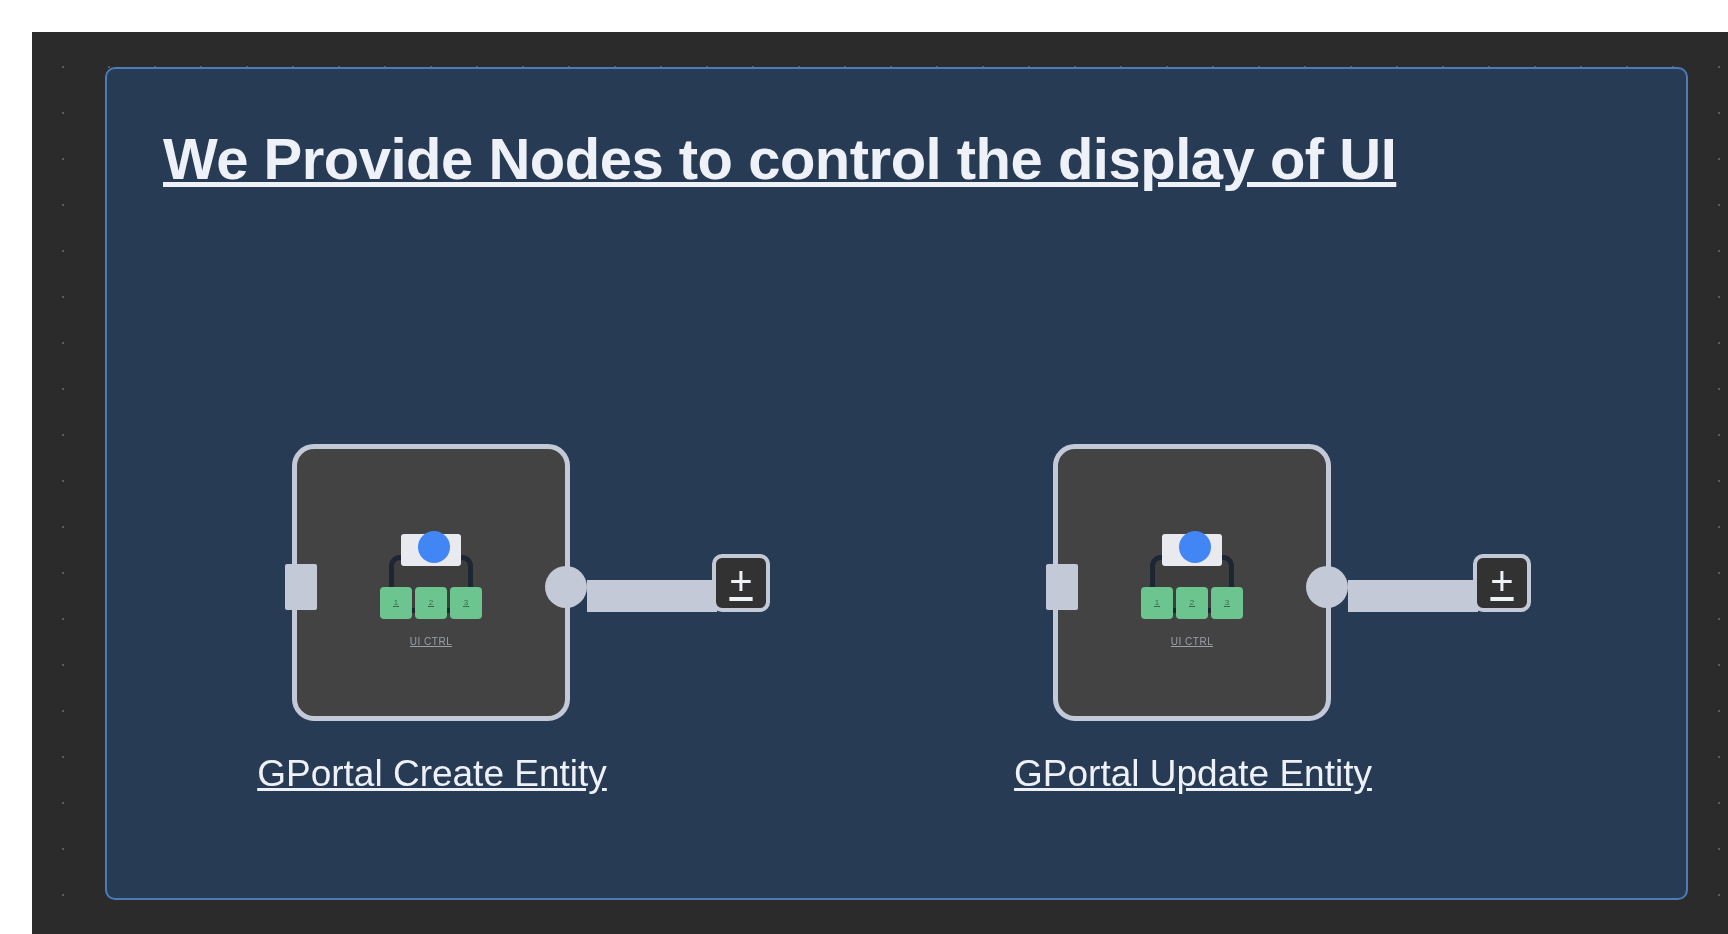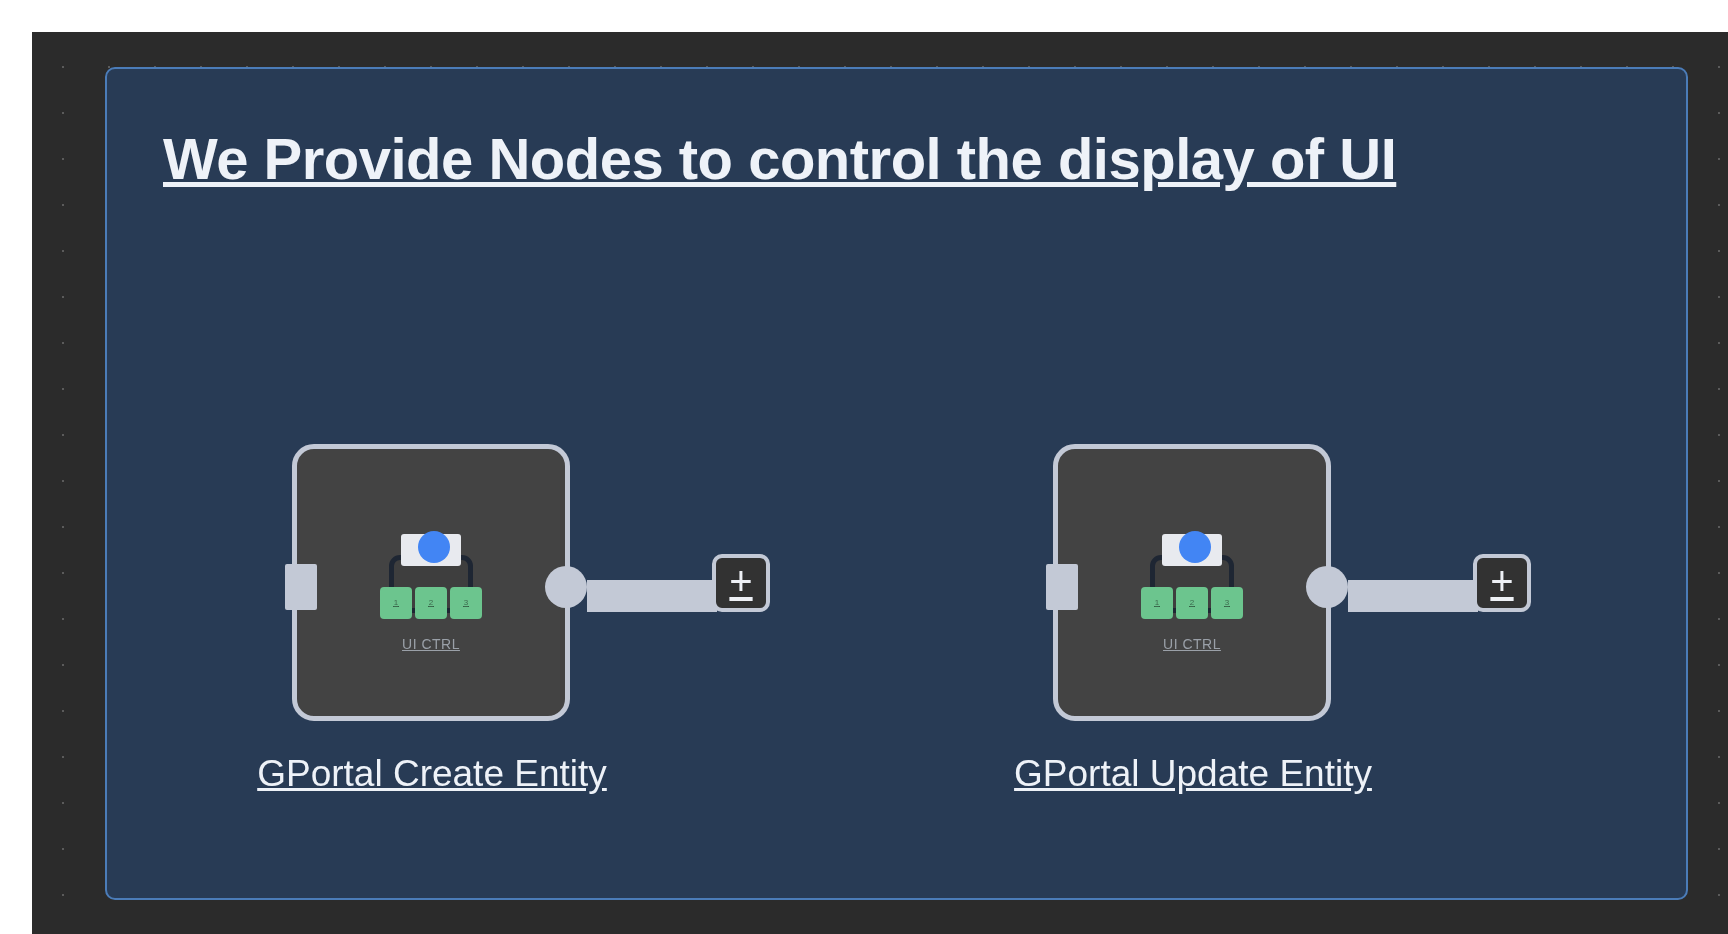--- a/index.html
+++ b/index.html
@@ -149,21 +149,21 @@
     color:#3c6b4e;
     display:flex;
     align-items:center;
     justify-content:center;
     line-height:1;
     font-family:"Liberation Sans", sans-serif;
   }
 
   .icon-caption {
     margin-top:7px;
-    font-size:14px;
+    font-size:10px;
     color:#9aa0a8;
     letter-spacing:0.5px;
   }
 
   
   .node-label {
     position:absolute;
     top:293px;
     left:-85px;
     width:450px;

